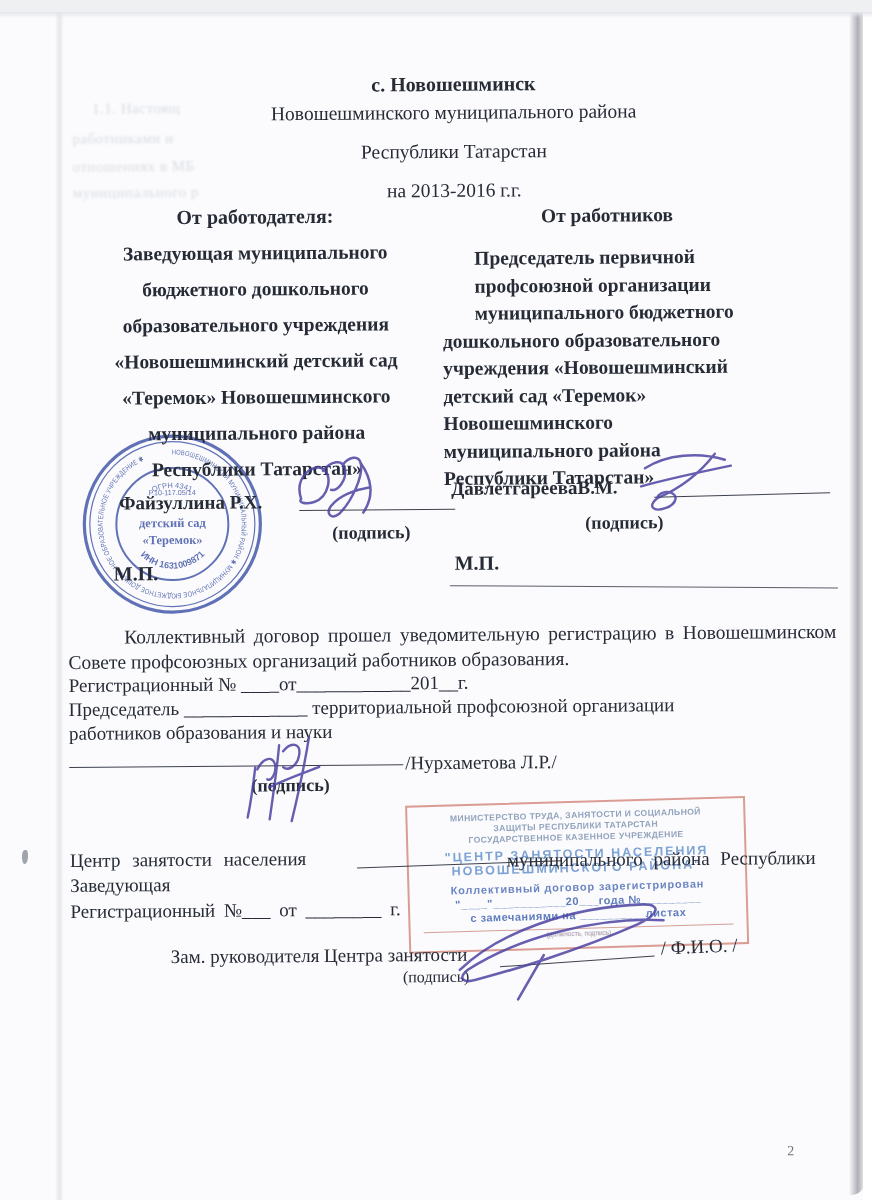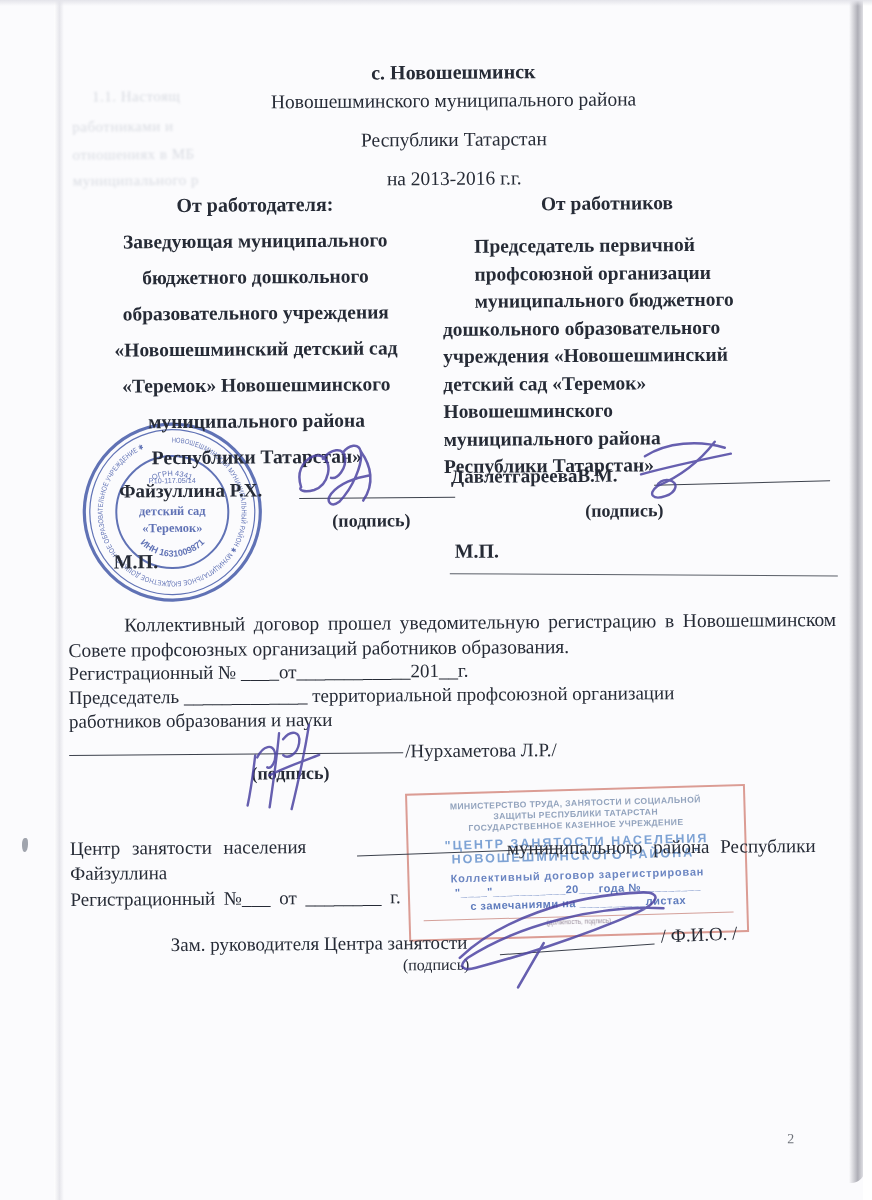--- a/index.html
+++ b/index.html
@@ -3,21 +3,21 @@
 <meta charset="utf-8">
 <style>
   html,body{margin:0;padding:0;}
   body{
     width:872px;height:1200px;overflow:hidden;position:relative;
     background:#eef0f2;
     font-family:"Liberation Serif","DejaVu Serif",serif;
   }
   .abs{position:absolute;}
   #page{
-    position:absolute;inset:0;background:#fbfbfd;
+    position:absolute;inset:0;background:#fbfbfd;margin-top:12px;
   }
   #content{
     position:absolute;inset:0;
     transform:rotate(-0.45deg);
     color:#262b36;
   }
   
   .edge-right{left:849px;top:0;width:16px;height:1183px;
     background:linear-gradient(to right,rgba(170,170,178,0),rgba(148,148,158,.75) 55%,rgba(215,215,222,.25));
     border-bottom-right-radius:14px;}
@@ -167,21 +167,21 @@
       <div class="s3">Коллективный договор зарегистрирован</div>
       <div class="s4">"____"___________20___года №_________</div>
       <div class="s4">с замечаниями на __________листах</div>
       <div class="div"></div>
       <div class="s5">(должность, подпись)</div>
     </div>
 
     <div class="abs fs19" style="left:68px;top:835px;word-spacing:7px;z-index:3;">Центр  занятости  населения</div>
     <div class="abs" style="left:355px;top:852px;width:205px;border-bottom:1.6px solid #3c414c;transform:rotate(-1.6deg);z-index:3;"></div>
     <div class="abs fs19" style="left:505px;top:838px;word-spacing:6px;z-index:3;">муниципального  района  Республики</div>
-    <div class="abs fs19" style="left:68px;top:860px;z-index:3;">Файзуллина</div>
+    <div class="abs fs19" style="left:68px;top:860px;z-index:3;">Заведующая</div>
     <div class="abs fs19" style="left:68px;top:886px;word-spacing:4px;z-index:3;">Регистрационный  №___  от  ________  г.</div>
 
     <div class="abs fs19" style="left:168px;top:932px;z-index:3;">Зам. руководителя Центра занятости</div>
     <div class="abs" style="left:497px;top:950px;width:155px;border-bottom:1.6px solid #3c414c;transform:rotate(-3.5deg);z-index:3;"></div>
     <div class="abs fs19" style="left:658px;top:926px;transform:rotate(-2deg);z-index:3;">/ Ф.И.О. /</div>
     <div class="abs" style="left:400px;top:956px;font-size:16px;z-index:3;">(подпись)</div>
 
     <svg class="abs" style="left:290px;top:442px;z-index:4;" width="125" height="80" viewBox="0 0 125 80">
       <g class="sig" stroke-width="2.5">
         <path d="M12,44 C5,22 24,8 34,14 C44,20 40,42 25,47 C15,50 9,47 12,44"></path>

